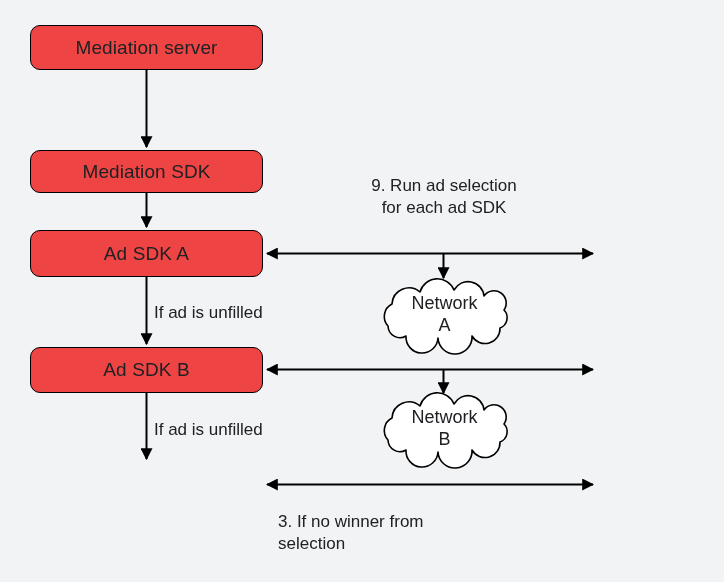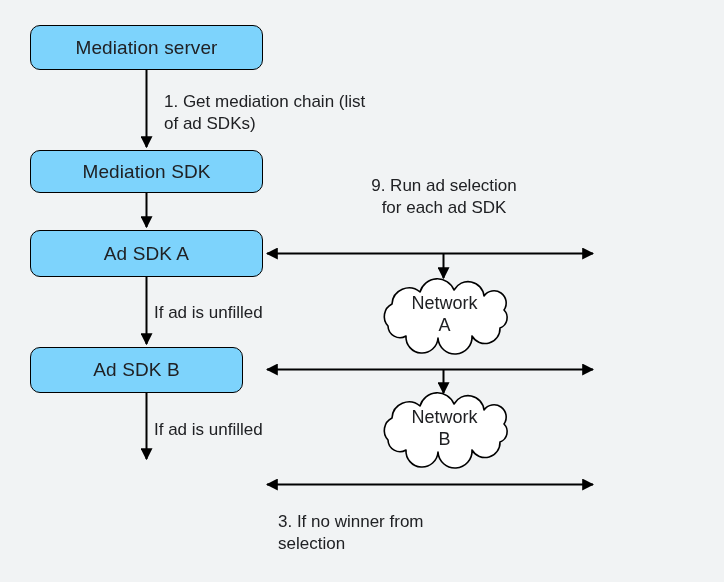--- a/index.html
+++ b/index.html
@@ -17,35 +17,35 @@
   }
   .overlay {
     position: absolute;
     left: 0;
     top: 0;
     width: 724px;
     height: 582px;
   }
   .node {
     position: absolute;
-    background: #7dd3fc;
+    background: #ef4444;
     border: 1.6px solid #000000;
     border-radius: 10px;
     display: flex;
     align-items: center;
     justify-content: center;
     font-size: 19px;
     letter-spacing: 0.1px;
     box-sizing: border-box;
     text-align: center;
   }
   .node-mediation-server { left: 30px; top: 25px;  width: 233px; height: 45px; }
   .node-mediation-sdk    { left: 30px; top: 150px; width: 233px; height: 43px; }
   .node-ad-sdk-a         { left: 30px; top: 230px; width: 233px; height: 47px; }
-  .node-ad-sdk-b         { left: 30px; top: 347px; width: 213px; height: 46px; }
+  .node-ad-sdk-b         { left: 30px; top: 347px; width: 233px; height: 46px; }
   .node-first-party-ad   { left: 30px; top: 462px; width: 233px; height: 47px; }
   .node-fledge-api {
     left: 596px; top: 214px; width: 104px; height: 323px;
     border-radius: 16px;
     flex-direction: column;
     line-height: 24px;
   }
   .cloud-label {
     position: absolute;
     width: 145px;
@@ -121,24 +121,20 @@
 
   <div class="cloud-label cloud-label-a">
     <div>Network</div>
     <div>A</div>
   </div>
   <div class="cloud-label cloud-label-b">
     <div>Network</div>
     <div>B</div>
   </div>
 
-  <div class="annotation annotation-step1">
-    <div>1. Get mediation chain (list</div>
-    <div>of ad SDKs)</div>
-  </div>
   <div class="annotation annotation-step2">
     <div>9. Run ad selection</div>
     <div>for each ad SDK</div>
   </div>
   <div class="annotation annotation-unfilled-a">
     <span>If ad is unfilled</span>
   </div>
   <div class="annotation annotation-unfilled-b">
     <span>If ad is unfilled</span>
   </div>

